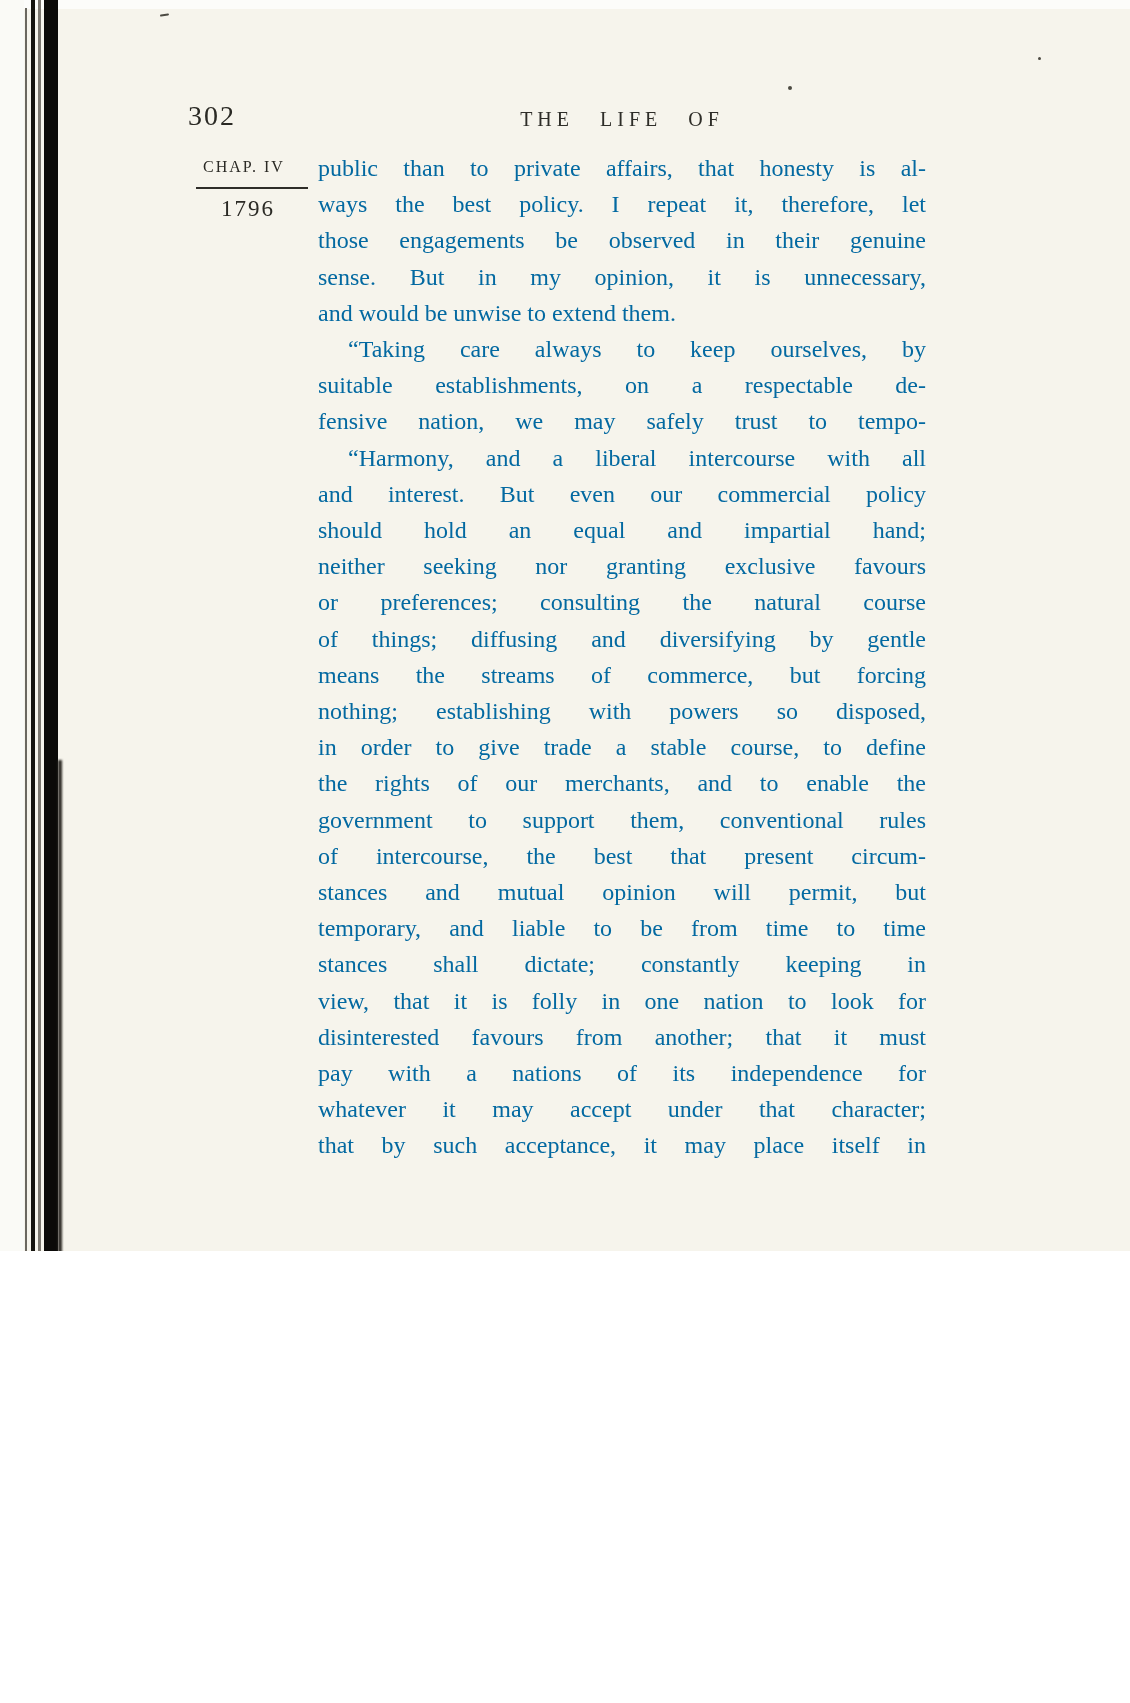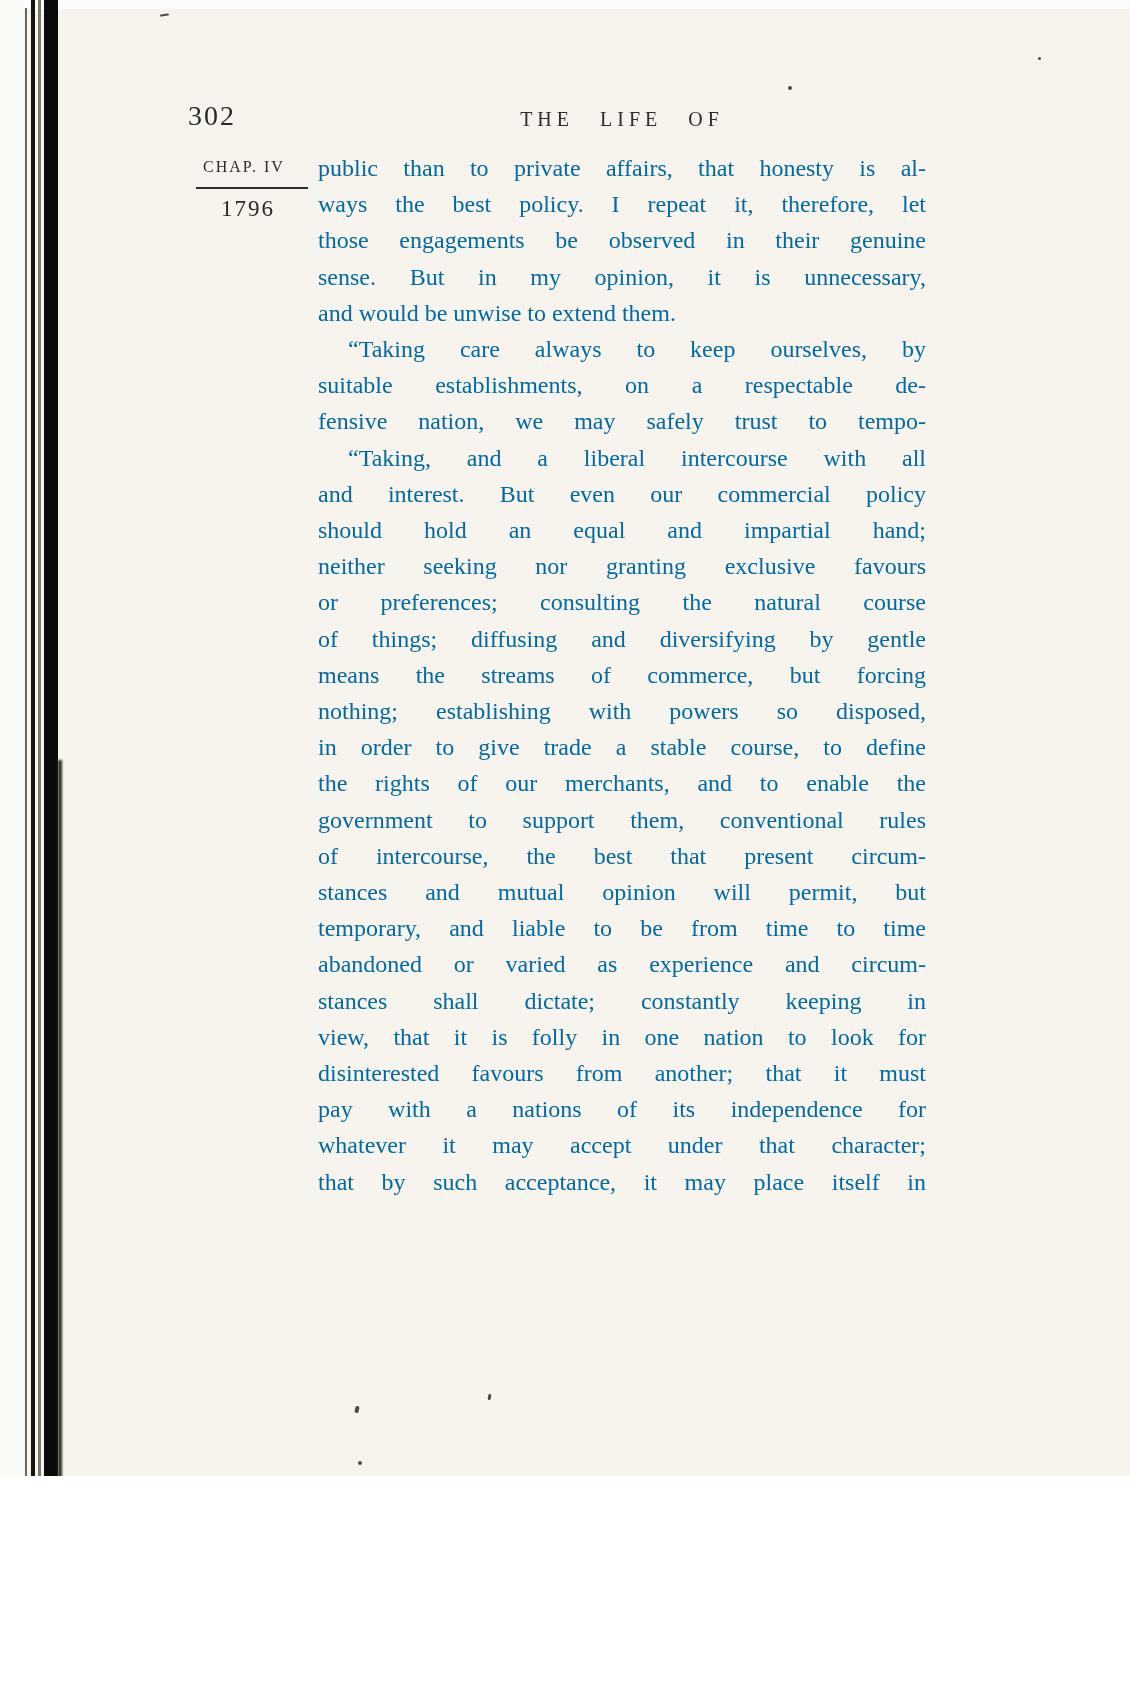--- a/index.html
+++ b/index.html
@@ -3,21 +3,21 @@
 <meta charset="utf-8">
 <style>
   html, body {
     margin: 0;
     padding: 0;
     background: #ffffff;
   }
   #scan {
     position: relative;
     width: 1130px;
-    height: 1476px;
+    height: 1251px;
     background: #f6f4ec;
     overflow: hidden;
     font-family: "Liberation Serif", "DejaVu Serif", serif;
     color: #232220;
   }
   
   .edge-top    { position:absolute; left:0; top:0; width:1130px; height:9px; background:#fcfcfa; }
   .edge-left   { position:absolute; left:0; top:0; width:24px; height:1703px; background:#fafaf6; }
   
   .bind1 { position:absolute; left:25px;  top:8px;   width:2px;  height:1630px; background:#6a675f; filter:blur(.4px); }
@@ -94,35 +94,34 @@
 
   <div class="body-text">
       <div class="line">public than to private affairs, that honesty is al-</div>
       <div class="line">ways the best policy.  I repeat it, therefore, let</div>
       <div class="line">those engagements be observed in their genuine</div>
       <div class="line">sense.  But in my opinion, it is unnecessary,</div>
       <div class="line no-just">and would be unwise to extend them.</div>
       <div class="line indent">“Taking care always to keep ourselves, by</div>
       <div class="line">suitable establishments, on a respectable de-</div>
       <div class="line">fensive nation, we may safely trust to tempo-</div>
-      <div class="line indent">“Taking, and a liberal intercourse with all</div>
+      <div class="line indent">“Harmony, and a liberal intercourse with all</div>
       <div class="line">and interest.  But even our commercial policy</div>
       <div class="line">should hold an equal and impartial hand;</div>
       <div class="line">neither seeking nor granting exclusive favours</div>
       <div class="line">or preferences; consulting the natural course</div>
       <div class="line">of things; diffusing and diversifying by gentle</div>
       <div class="line">means the streams of commerce, but forcing</div>
       <div class="line">nothing; establishing with powers so disposed,</div>
       <div class="line">in order to give trade a stable course, to define</div>
       <div class="line">the rights of our merchants, and to enable the</div>
       <div class="line">government to support them, conventional rules</div>
       <div class="line">of intercourse, the best that present circum-</div>
       <div class="line">stances and mutual opinion will permit, but</div>
       <div class="line">temporary, and liable to be from time to time</div>
-      <div class="line">abandoned or varied as experience and circum-</div>
       <div class="line">stances shall dictate; constantly keeping in</div>
       <div class="line">view, that it is folly in one nation to look for</div>
       <div class="line">disinterested favours from another; that it must</div>
       <div class="line">pay with a nations of its independence for</div>
       <div class="line">whatever it may accept under that character;</div>
       <div class="line">that by such acceptance, it may place itself in</div>
     </div>
 
   <div class="bottom-band"></div>
   <div class="bottom-gray"></div>

